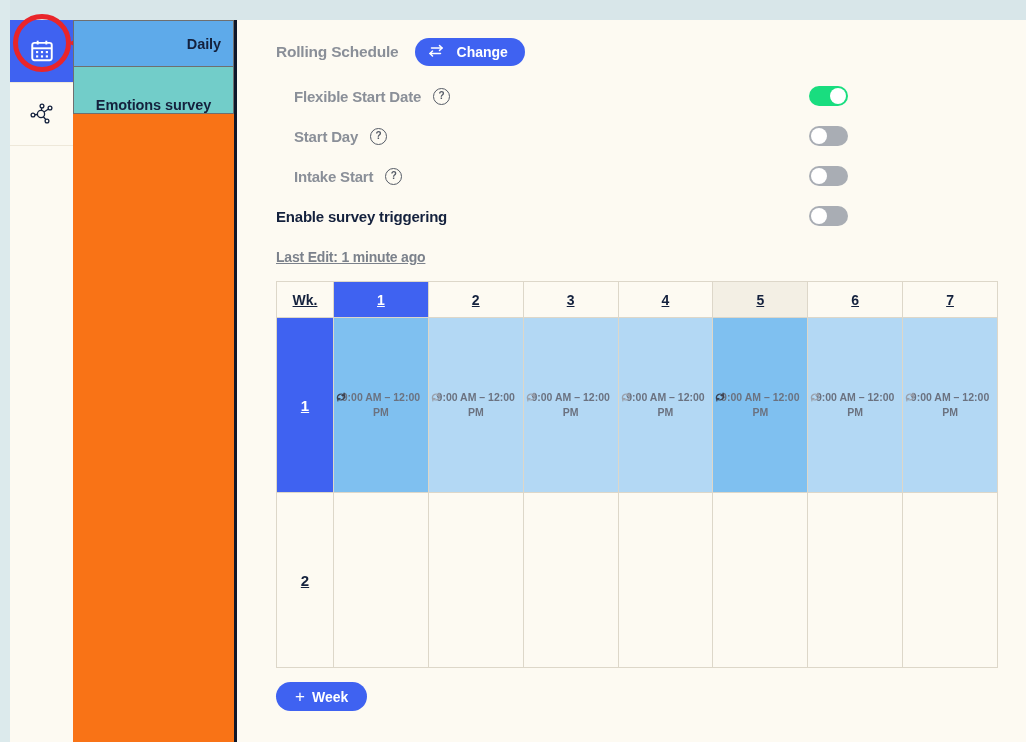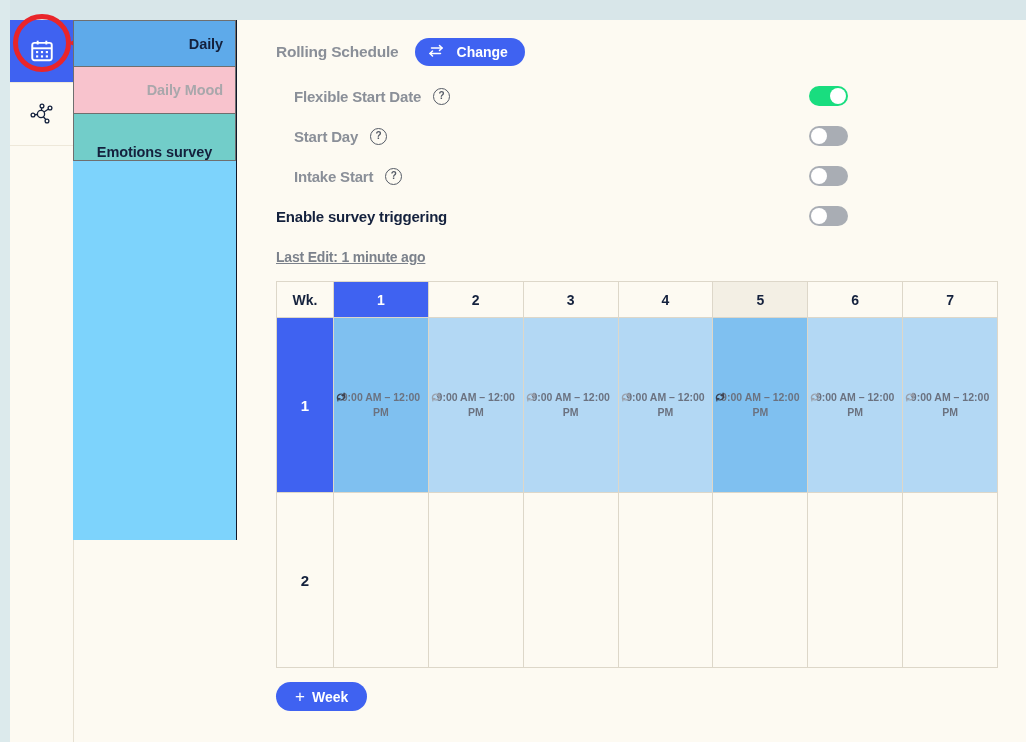--- a/index.html
+++ b/index.html
@@ -65,23 +65,23 @@
     position: absolute;
     left: 70px; top: 25px;
     width: 108px; height: 36px;
     pointer-events: none;
   }
 
   
   #tabs-col {
     position: absolute;
     left: 73px; top: 20px;
-    width: 164px; height: 520px;
-    background: #7dd3fc;
-    border-right: 1px solid #0f172a;
+    width: 164px; height: 722px;
+    background: #f97316;
+    border-right: 3px solid #0f172a;
     box-sizing: border-box;
   }
   .tab-item {
     height: 47px;
     box-sizing: border-box;
     display: flex;
     align-items: center;
     padding: 0 12px;
     font-size: 14.5px;
     font-weight: bold;
@@ -202,20 +202,21 @@
   #grid {
     margin-top: 8px;
     width: 722px;
     border-collapse: collapse;
     table-layout: fixed;
   }
   #grid th, #grid td {
     border: 1px solid #ddd7c9;
     box-sizing: border-box;
     padding: 0;
+    text-decoration: underline;
   }
   #grid th {
     height: 36px;
     font-size: 14px;
     font-weight: bold;
     color: #14213d;
     background: #fdfaf2;
     text-align: center;
   }
   #grid th.wk-col { width: 57px; }
@@ -318,23 +319,20 @@
 </div>
 
 <div id="annot-circle"></div>
 <svg id="annot-arrow" viewBox="0 0 108 36">
   <path d="M 104 8 L 40 8 L 40 1 L 4 18 L 40 35 L 40 28 L 104 28 Z" fill="none" stroke="#e9252a" stroke-width="5" stroke-linejoin="miter"></path>
 </svg>
 
 <div id="tabs-col">
   <div class="tab-item tab-daily">
     <span>Daily</span>
-  </div>
-  <div class="tab-item tab-dailymood">
-    <span>Daily Mood</span>
   </div>
   <div class="tab-item tab-emotions">
     <span>Emotions survey</span>
   </div>
 </div>
 
 <div id="main">
 
   <div class="row-schedule">
     <span class="lbl-rolling">Rolling Schedule</span>

